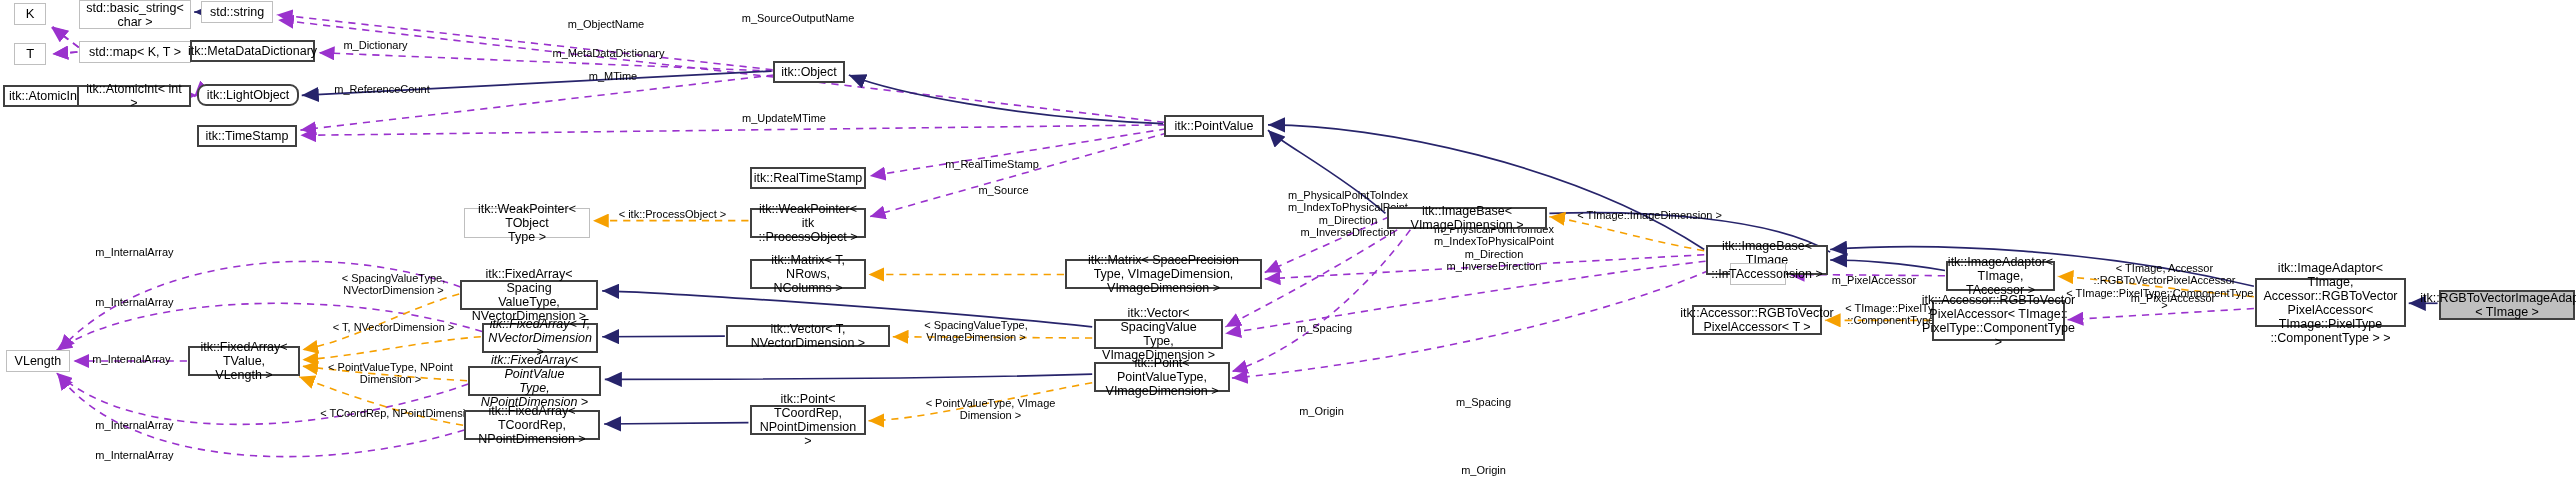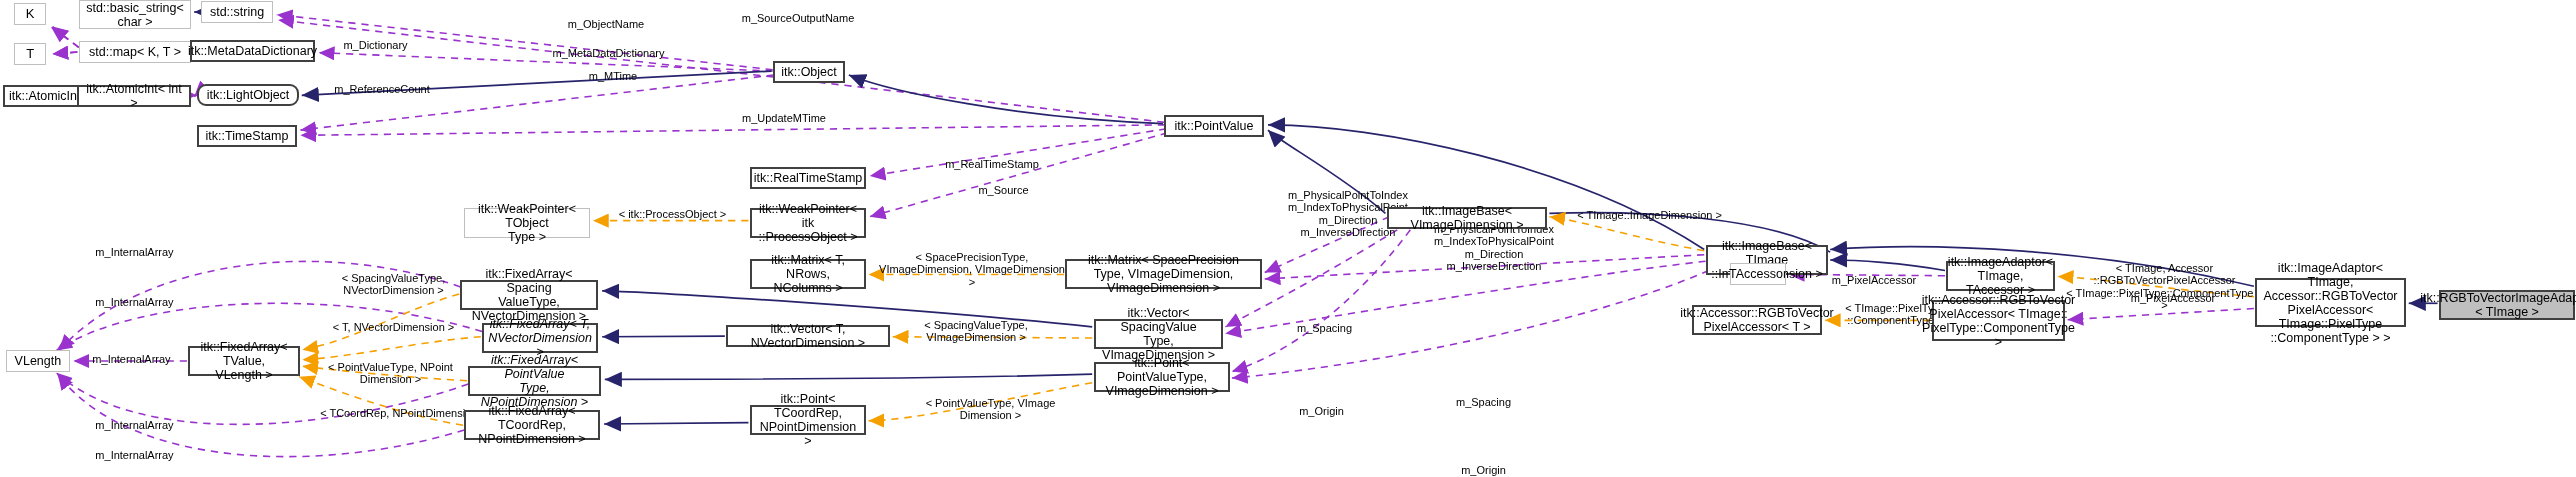--- a/index.html
+++ b/index.html
@@ -267,22 +267,20 @@
   <div class="elabel" style="left:333px;top:39px;width:85px;font-size:11px;"><span>m_Dictionary</span></div>
   <div class="elabel" style="left:326px;top:83px;width:112px;font-size:11px;"><span>m_ReferenceCount</span></div>
   <div class="elabel" style="left:557px;top:18.4px;width:98px;font-size:11px;"><span>m_ObjectName</span></div>
   <div class="elabel" style="left:543px;top:47px;width:131px;font-size:11px;"><span>m_MetaDataDictionary</span></div>
   <div class="elabel" style="left:577px;top:70px;width:72px;font-size:11px;"><span>m_MTime</span></div>
   <div class="elabel" style="left:726px;top:11.8px;width:144px;font-size:11px;"><span>m_SourceOutputName</span></div>
   <div class="elabel" style="left:728px;top:112px;width:112px;font-size:11px;"><span>m_UpdateMTime</span></div>
   <div class="elabel" style="left:933px;top:158px;width:118px;font-size:11px;"><span>m_RealTimeStamp</span></div>
   <div class="elabel" style="left:964px;top:184px;width:79px;font-size:11px;"><span>m_Source</span></div>
   <div class="elabel" style="left:602px;top:208px;width:141px;font-size:11px;"><span>&lt; itk::ProcessObject &gt;</span></div>
-  <div class="elabel" style="left:877px;top:251px;width:190px;font-size:11px;"><span>&lt; SpacePrecisionType,
-VImageDimension, VImageDimension &gt;</span></div>
   <div class="elabel" style="left:904px;top:319px;width:144px;font-size:11px;"><span>&lt; SpacingValueType,
 VImageDimension &gt;</span></div>
   <div class="elabel" style="left:318px;top:272px;width:151px;font-size:11px;"><span>&lt; SpacingValueType,
 NVectorDimension &gt;</span></div>
   <div class="elabel" style="left:315px;top:321px;width:157px;font-size:11px;"><span>&lt; T, NVectorDimension &gt;</span></div>
   <div class="elabel" style="left:315px;top:361px;width:151px;font-size:11px;"><span>&lt; PointValueType, NPoint
 Dimension &gt;</span></div>
   <div class="elabel" style="left:315px;top:407px;width:177px;font-size:11px;"><span>&lt; TCoordRep, NPointDimension &gt;</span></div>
   <div class="elabel" style="left:915px;top:397px;width:151px;font-size:11px;"><span>&lt; PointValueType, VImage
 Dimension &gt;</span></div>

